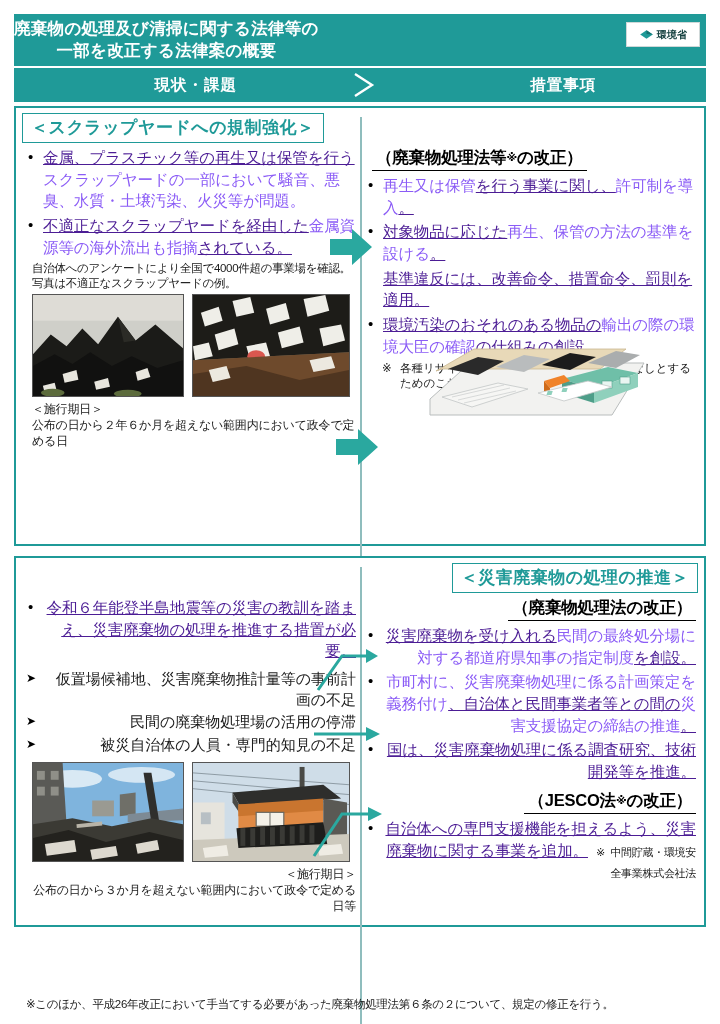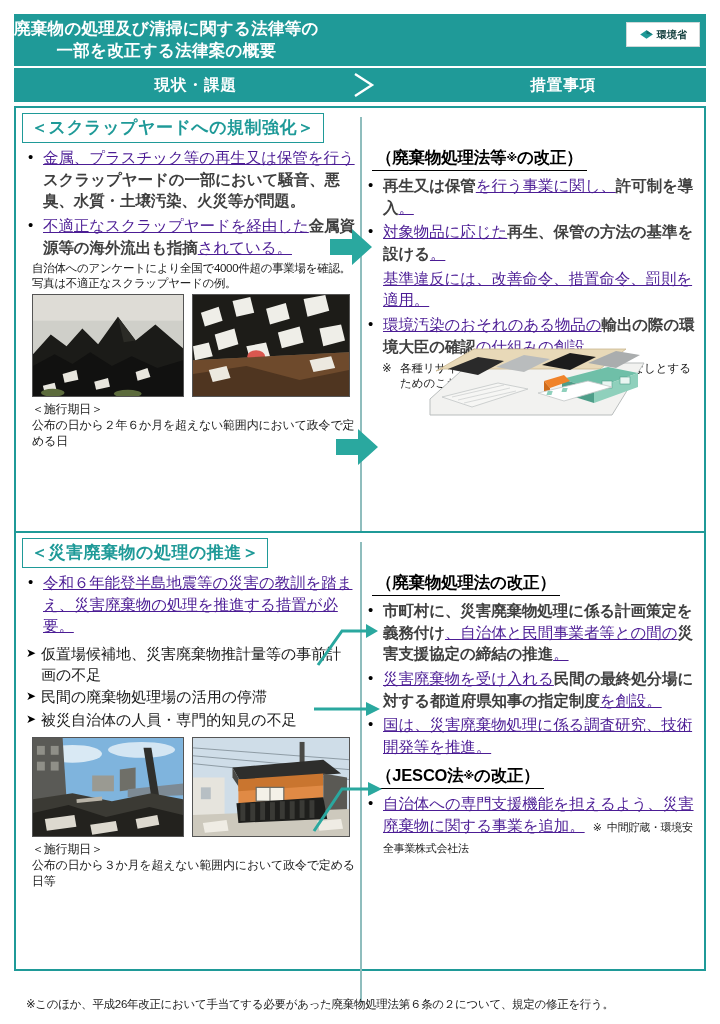--- a/index.html
+++ b/index.html
@@ -97,21 +97,21 @@
 
   
   .panel {
     position: absolute;
     left: 14px;
     width: 692px;
     border: 2px solid #1f9a98;
     background: #ffffff;
   }
   #panel-scrapyard { top: 106px; height: 440px; }
-  #panel-disaster  { top: 531px; height: 440px; }
+  #panel-disaster  { top: 556px; height: 371px; text-align: right; }
 
   .section-title-wrap {
     margin: 5px 6px 0 6px;
     border: 1.6px solid #1f9a98;
     padding: 2px 8px 3px 8px;
     display: inline-block;
   }
   .section-title {
     color: #1f9a98;
     font-size: 17px;
@@ -164,21 +164,21 @@
     margin-bottom: 2px;
   }
   ul.arrows > li::before {
     content: "\27A4";
     position: absolute;
     left: 0; top: 1px;
     font-size: 12px;
     color: #000;
   }
 
-  .red { color: #404040; font-weight: bold; }
+  .red { color: #8b5cf6; font-weight: normal; }
   .blk { color: #4c1d95; text-decoration: underline; }
 
   
   .measure-head {
     font-size: 16.5px;
     font-weight: bold;
     color: #000;
     border-bottom: 1.8px solid #000;
     display: inline-block;
     padding: 0 4px 1px 4px;
@@ -497,22 +497,22 @@
 
         <div class="enforce">
           <div class="enforce-label">＜施行期日＞</div>
           <div>公布の日から３か月を超えない範囲内において政令で定める日等</div>
         </div>
       </div>
 
       <div class="col-right">
         <div class="measure-head">（廃棄物処理法の改正）</div>
         <ul class="bullets">
+          <li><span class="blk">災害廃棄物を受け入れる</span><span class="red">民間の最終処分場に対する都道府県知事の指定制度</span><span class="blk">を創設。</span></li>
           <li><span class="red">市町村に、災害廃棄物処理に係る計画策定を義務付け</span><span class="blk">、自治体と民間事業者等との間の</span><span class="red">災害支援協定の締結の推進</span><span class="blk">。</span></li>
-          <li><span class="blk">災害廃棄物を受け入れる</span><span class="red">民間の最終処分場に対する都道府県知事の指定制度</span><span class="blk">を創設。</span></li>
           <li><span class="blk">国は、災害廃棄物処理に係る調査研究、技術開発等を推進。</span></li>
         </ul>
 
         <div class="measure-head" style="margin-top:4px;">（JESCO法<span class="sup">※</span>の改正）</div>
         <ul class="bullets">
           <li><span class="blk">自治体への専門支援機能を担えるよう、災害廃棄物に関する事業を追加。</span><span class="inline-note">※&nbsp;&nbsp;中間貯蔵・環境安全事業株式会社法</span></li>
         </ul>
       </div>
     </div>
 

